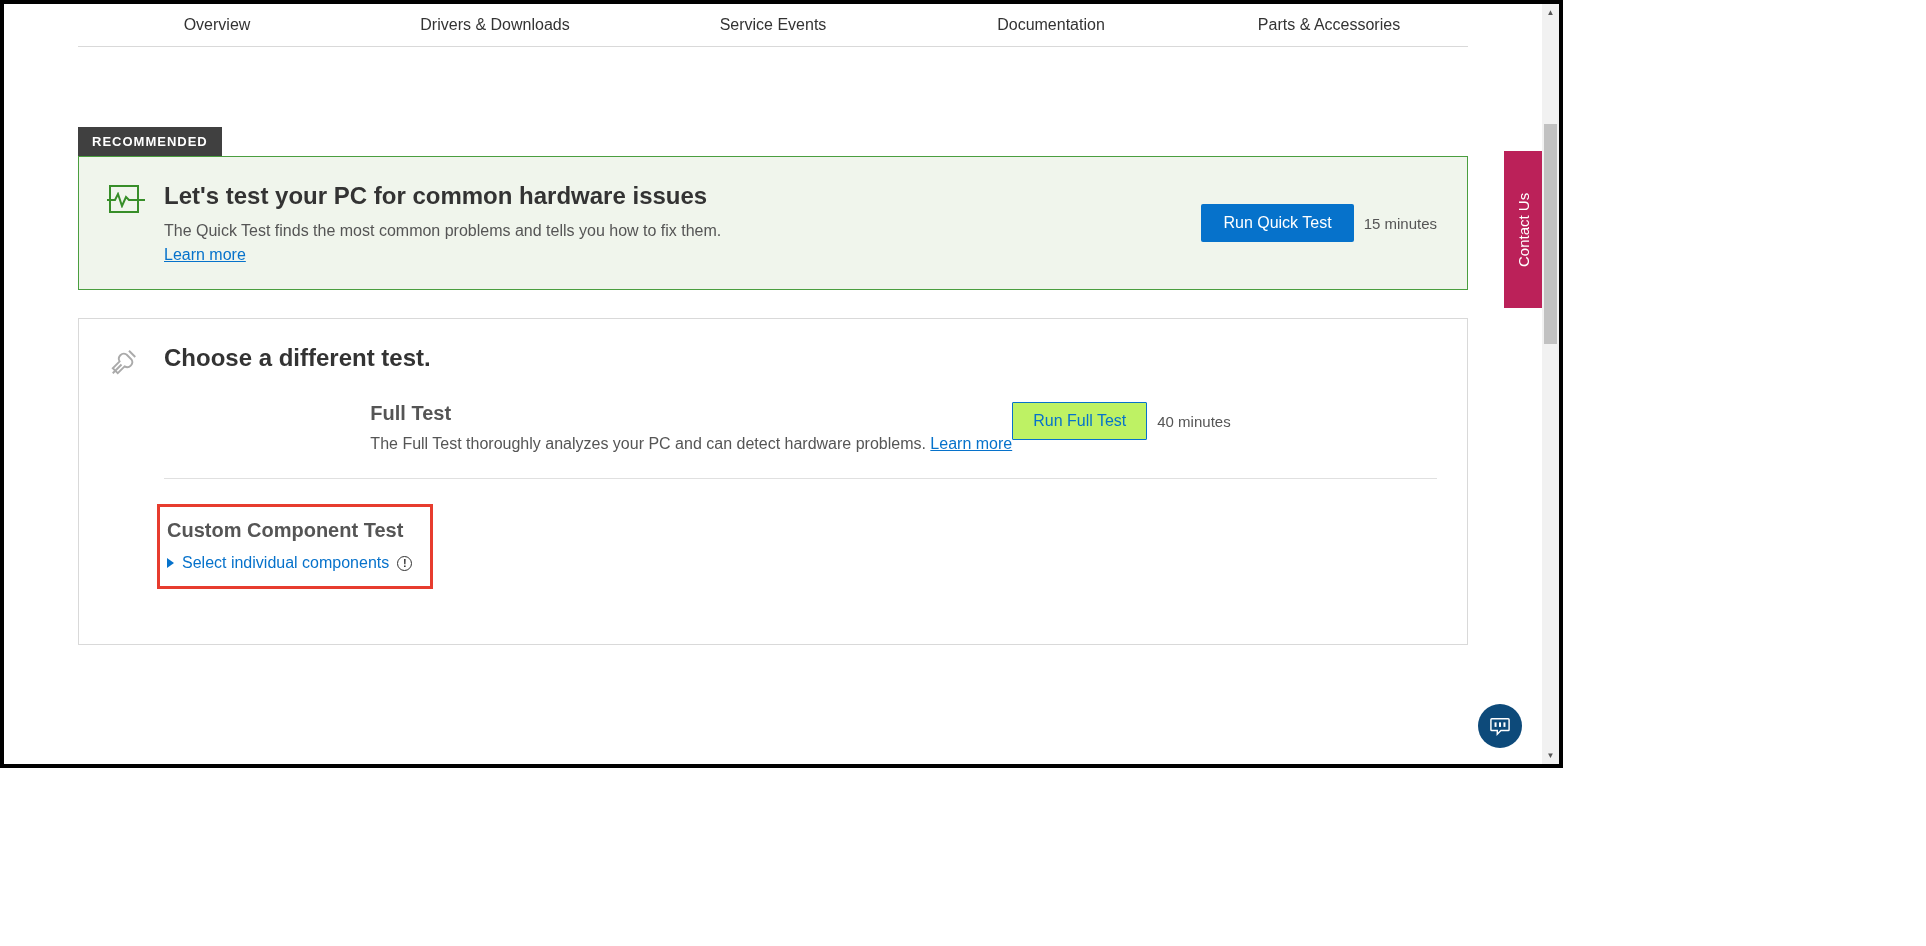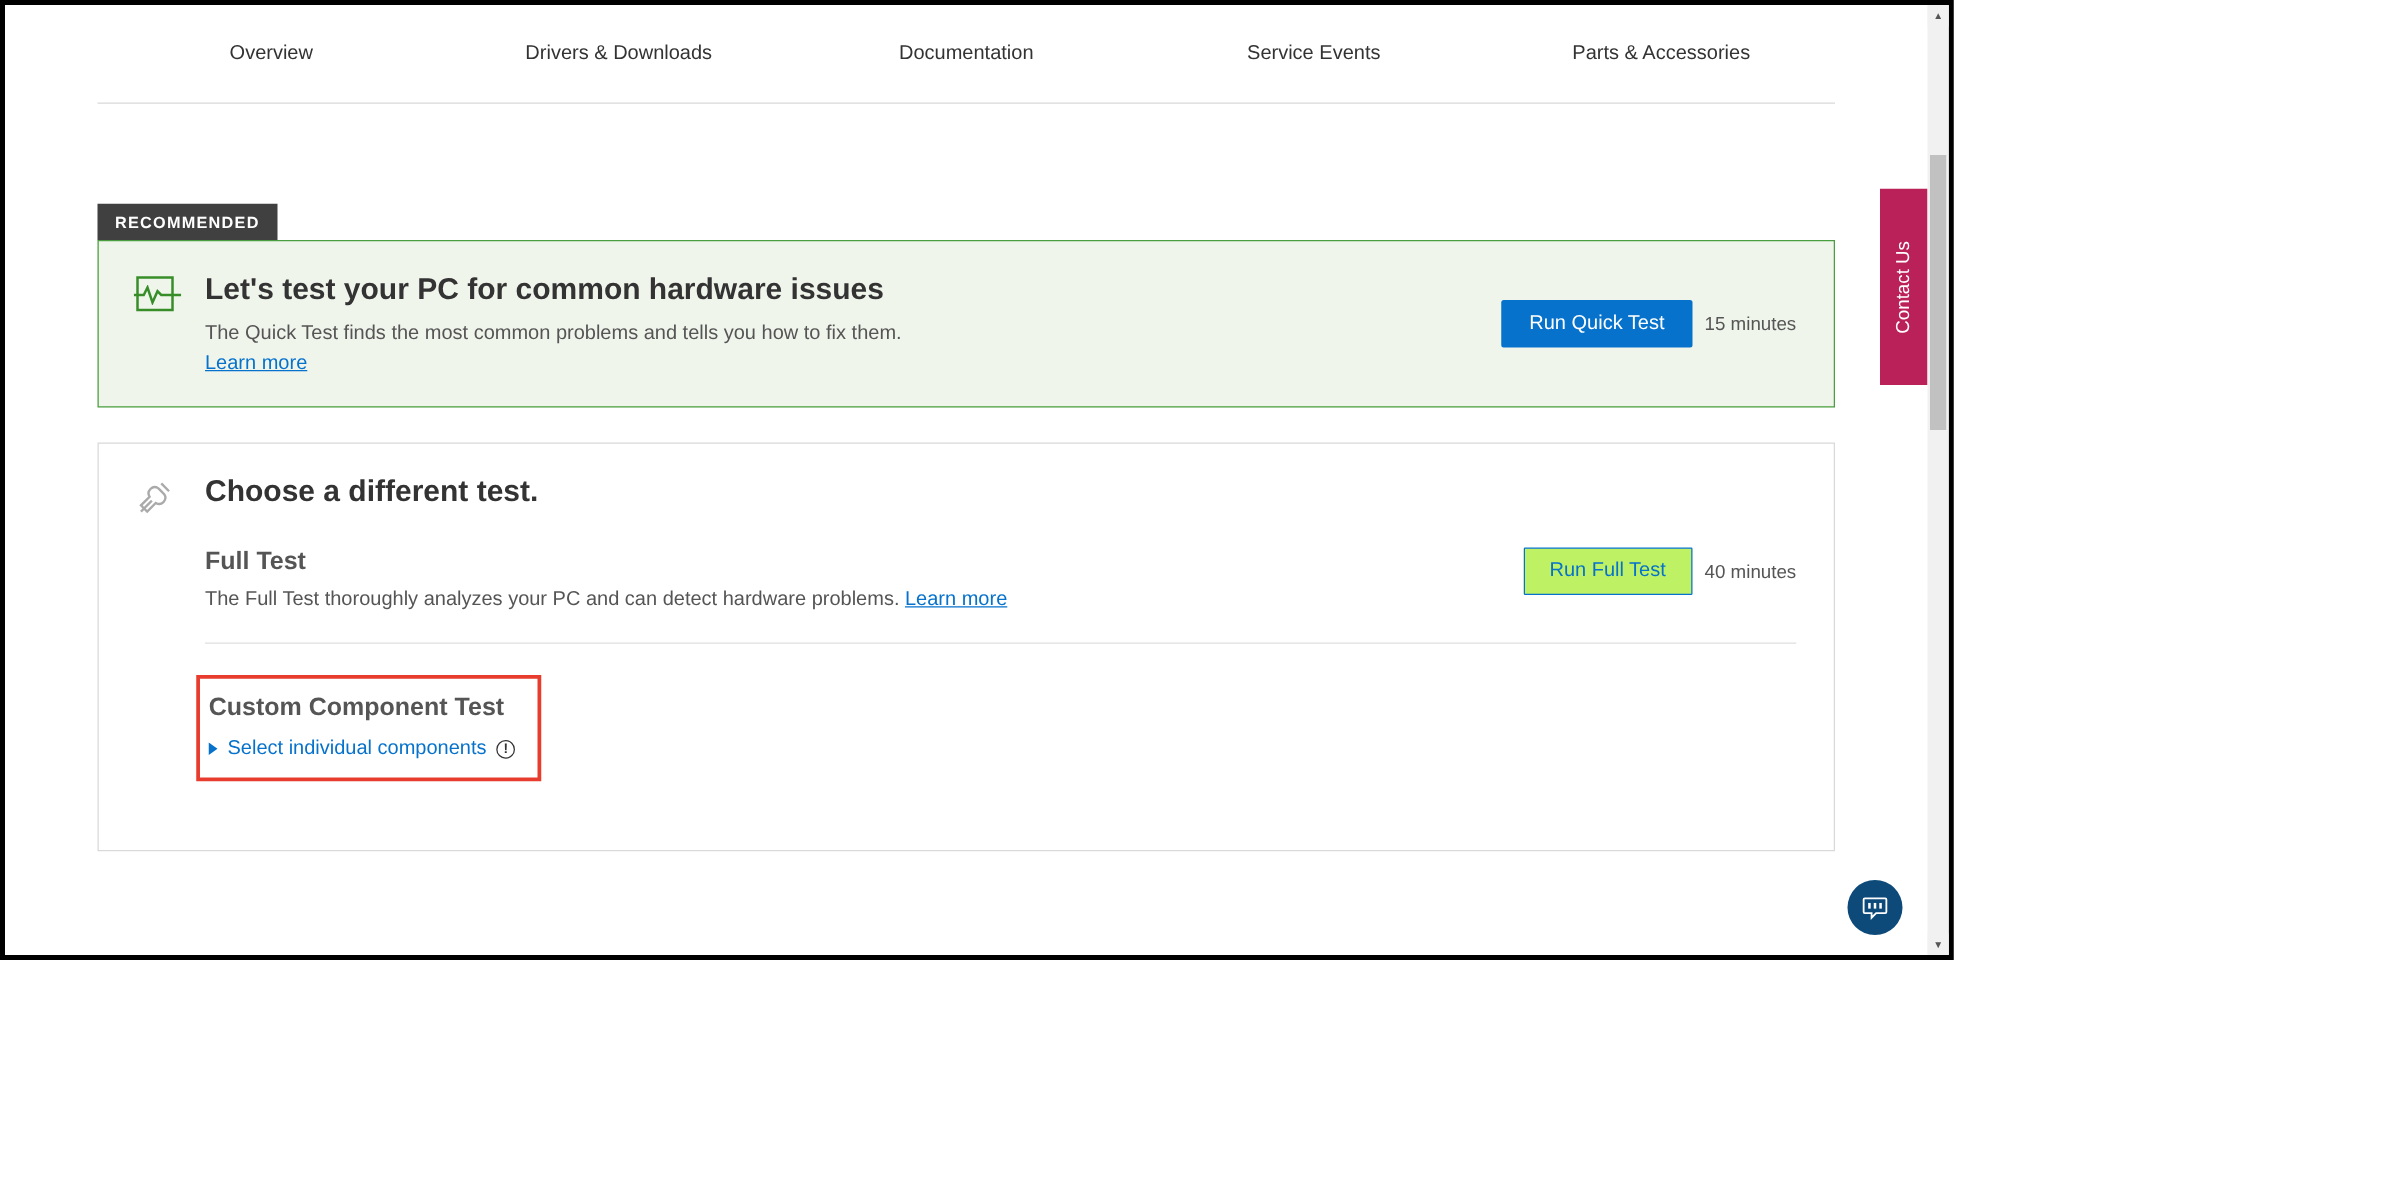--- a/index.html
+++ b/index.html
@@ -47,21 +47,21 @@
       height: 100%;
     }
     .tabs {
       display: flex;
       border-bottom: 1px solid #d9d9d9;
       margin: 0 74px;
     }
     .tab {
       flex: 1;
       text-align: center;
-      padding: 30px 10px;
+      padding: 12px 10px;
       font-size: 16px;
       cursor: pointer;
       color: #333;
     }
     .tab.active {
       font-weight: bold;
       border: 1px solid #767676;
       border-bottom: 3px solid #0672cb;
       margin-bottom: -1px;
     }
@@ -165,21 +165,21 @@
     }
     .subsection {
       padding: 0 0 25px 0;
     }
     .subsection + .subsection {
       border-top: 1px solid #e0e0e0;
       padding-top: 25px;
     }
     .sub-row {
       display: flex;
-      justify-content: space-between;
+      justify-content: center;
       align-items: flex-start;
     }
     .sub-heading {
       font-size: 20px;
       color: #555;
       margin-bottom: 10px;
     }
     .sub-desc {
       font-size: 16px;
       color: #555;
@@ -246,22 +246,22 @@
     }
     .chat-btn svg { fill: #fff; }
   </style>
 </head>
 <body>
 
 <div class="content-area">
   <div class="tabs">
     <div class="tab">Overview</div>
     <div class="tab">Drivers &amp; Downloads</div>
+    <div class="tab">Service Events</div>
     <div class="tab">Documentation</div>
-    <div class="tab">Service Events</div>
     <div class="tab">Parts &amp; Accessories</div>
   </div>
 
   <div class="main">
     <span class="badge-recommended">RECOMMENDED</span>
     <div class="card-recommended">
       <div class="heartbeat-icon">
         <svg width="38" height="16" viewBox="0 0 38 16">
             <polyline points="0,8 8,8 11,2 15,14 19,5 22,8 38,8" fill="none" stroke="#378e29" stroke-width="2"></polyline>
           </svg>

